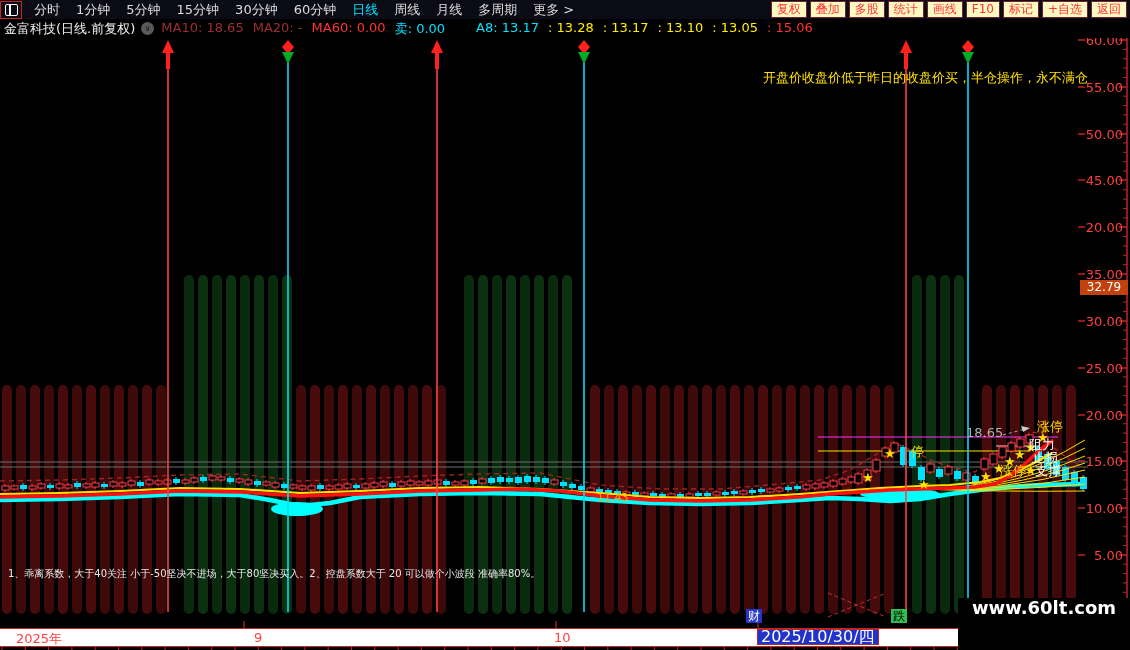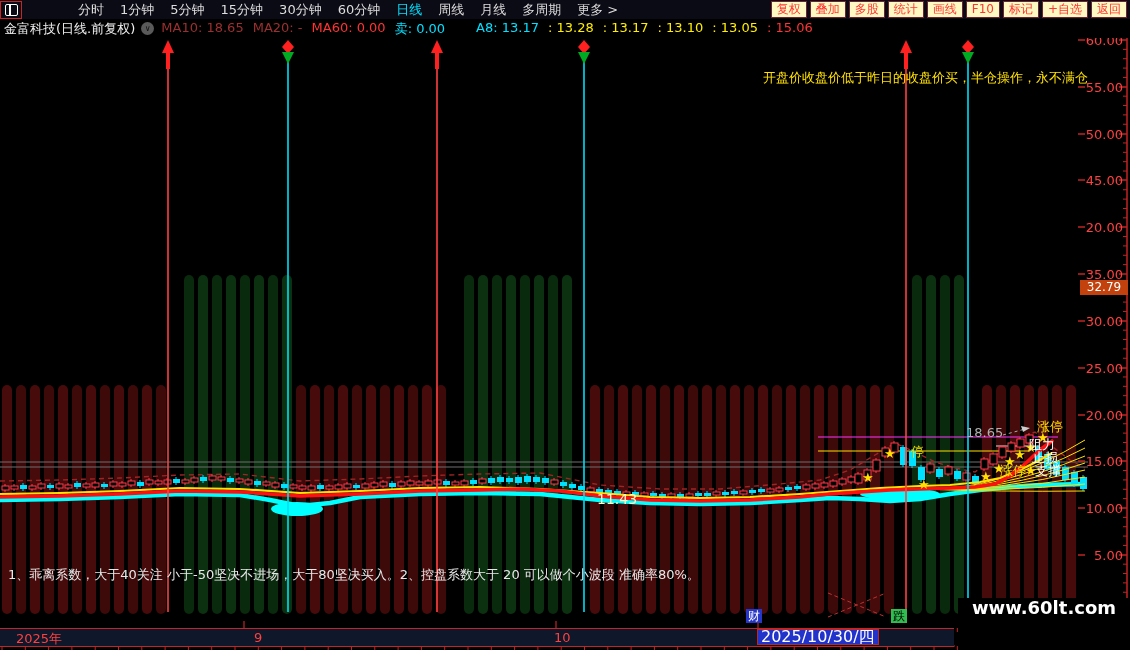--- a/index.html
+++ b/index.html
@@ -1,20 +1,20 @@
 <!DOCTYPE html>
 <html><head>
 <meta charset="utf-8">
 <style>
   html,body{margin:0;padding:0;background:#000;}
   body{width:1130px;height:650px;position:relative;overflow:hidden;
        font-family:"DejaVu Sans","Liberation Sans",sans-serif;}
   
   .toolbar{position:absolute;left:0;top:0;width:1130px;height:19px;background:#0b0b15;
-           display:flex;align-items:center;font-size:13px;color:#ddd;z-index:30;gap:44px;}
+           display:flex;align-items:center;font-size:13px;color:#ddd;z-index:30;}
   .win-icon{width:20px;height:16px;border:1px solid #c22;margin:0 4px 0 0;
             display:flex;align-items:center;justify-content:center;flex:0 0 auto;}
   .win-icon-inner{width:11px;height:10px;border:1px solid #fff;border-radius:2px;position:relative;}
   .win-icon-inner::after{content:"";position:absolute;left:3px;top:0;bottom:0;width:2px;background:#fff;}
   .period{padding:0 8px;white-space:nowrap;cursor:default;}
   .period.active{color:#00e0ff;}
   .tb-right{margin-left:auto;display:flex;gap:3px;padding-right:3px;}
   .tb-btn{color:#ff3535;border:1px solid #6e2430;background:#fef9c3;font-size:12px;
           height:15px;line-height:14px;padding:0 5px;white-space:nowrap;}
   
@@ -26,21 +26,21 @@
   .tval{margin-right:9px;}
   
   #csvg{position:absolute;left:0;top:0;z-index:5;}
   .ov{position:absolute;white-space:nowrap;z-index:10;pointer-events:none;line-height:1.1;}
   .price-axis{position:absolute;left:1086px;top:0;width:40px;height:650px;z-index:10;}
   .plabel{position:absolute;right:3px;color:#ff4040;font-size:13px;white-space:nowrap;}
   .cur-price{position:absolute;left:1080px;width:48px;height:15px;background:#c2410c;
              color:#fff;font-size:12px;text-align:center;line-height:15px;z-index:12;}
   .flag{position:absolute;font-size:12px;line-height:14px;padding:0 2px;z-index:11;}
   
-  .dateaxis{position:absolute;left:0;top:628px;width:954px;height:17px;background:#0f172a;
+  .dateaxis{position:absolute;left:0;top:628px;width:1130px;height:17px;background:#ffffff;
             border-top:1px solid #c22525;border-bottom:1px solid #c22525;z-index:8;text-align:center;}
   .dlabel{position:absolute;top:1px;color:#ff4040;font-size:13px;white-space:nowrap;}
   .dsel{position:absolute;top:0px;background:#2233cc;border:1px solid #c22525;color:#fff;
         font-size:16px;line-height:14px;padding:0 3px;white-space:nowrap;}
   
   .watermark{position:absolute;left:958px;top:598px;width:172px;height:52px;background:#000;
              z-index:40;text-align:center;color:#fff;}
   .wm1{font-size:24px;font-weight:bold;letter-spacing:1px;line-height:26px;margin-top:2px;}
   .wm2{font-size:18px;font-weight:bold;line-height:19px;}
 </style>
@@ -676,29 +676,29 @@
     <div class="plabel" style="top: 361px;">25.00</div>
     <div class="plabel" style="top: 408px;">20.00</div>
     <div class="plabel" style="top: 454px;">15.00</div>
     <div class="plabel" style="top: 501px;">10.00</div>
     <div class="plabel" style="top: 548px;">5.00</div>
   </div>
 <div class="cur-price" id="curprice" style="top: 280px;">32.79</div>
 
 <div id="overlays">
     <div class="ov" style="left: 763px; top: 71px; color: rgb(255, 224, 0); font-size: 13px;">开盘价收盘价低于昨日的收盘价买，半仓操作，永不满仓</div>
-    <div class="ov" style="left: 597px; top: 492px; color: #fef9c3; font-size: 14px;">11.43</div>
+    <div class="ov" style="left: 597px; top: 492px; color: #eab308; font-size: 11px;">11.43</div>
     <div class="ov" style="left: 966px; top: 426px; color: rgb(176, 176, 176); font-size: 13px;">18.65</div>
     <div class="ov" style="left: 1037px; top: 420px; color: rgb(255, 224, 0); font-size: 13px;">涨停</div>
     <div class="ov" style="left: 1029px; top: 438px; color: rgb(255, 255, 255); font-size: 13px;">阻力</div>
     <div class="ov" style="left: 1032px; top: 451px; color: rgb(255, 255, 255); font-size: 13px;">止损</div>
     <div class="ov" style="left: 1000px; top: 464px; color: rgb(255, 224, 0); font-size: 13px;">涨停</div>
     <div class="ov" style="left: 1035px; top: 464px; color: rgb(255, 255, 255); font-size: 13px;">支撑</div>
     <div class="ov" style="left: 911px; top: 445px; color: rgb(255, 224, 0); font-size: 13px;">停</div>
-    <div class="ov" style="left: 8px; top: 568px; color: rgb(232, 232, 232); font-size: 13px;">1、乖离系数，大于40关注 小于-50坚决不进场，大于80坚决买入。2、控盘系数大于 20 可以做个小波段 准确率80%。</div>
+    <div class="ov" style="left: 8px; top: 568px; color: rgb(232, 232, 232); font-size: 10px;">1、乖离系数，大于40关注 小于-50坚决不进场，大于80坚决买入。2、控盘系数大于 20 可以做个小波段 准确率80%。</div>
   </div>
 
 <div id="flags">
     <div class="flag" style="left: 746px; top: 609px; background: rgb(37, 54, 200); color: rgb(255, 255, 255);">财</div>
     <div class="flag" style="left: 891px; top: 609px; background: rgb(47, 190, 79); color: rgb(0, 0, 0);">跌</div>
   </div>
 
 <div class="dateaxis" id="dateaxis">
     <div class="dlabel" style="left: 16px;">2025年</div>
     <div class="dlabel" style="left: 254px;">9</div>

